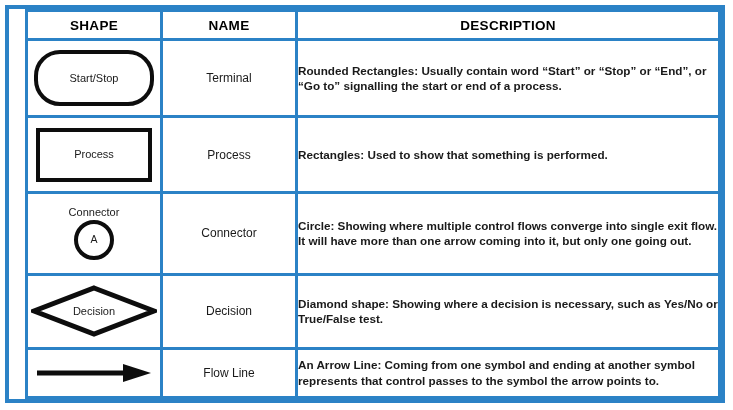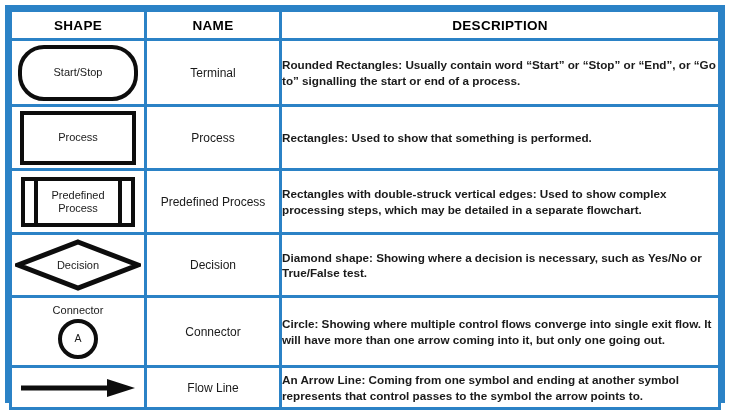--- a/index.html
+++ b/index.html
@@ -16,20 +16,21 @@
 
   #flowchart-legend {
     position: absolute;
     left: 5px;
     top: 5px;
     width: 720px;
     height: 398px;
     box-sizing: border-box;
     border: 4px solid #2b82c6;
     background: #ffffff;
+    padding-left: 16px;
   }
 
   .legend-table {
     width: 100%;
     height: 100%;
     border-collapse: collapse;
     table-layout: fixed;
   }
 
   .legend-table col.col-shape { width: 135px; }
@@ -227,61 +228,49 @@
           <div class="shape-wrap">
             <div class="shape-process">
               <span class="shape-label">Process</span>
             </div>
           </div>
         </td>
         <td class="name-cell">Process</td>
         <td class="desc-cell">Rectangles: Used to show that something is performed.</td>
       </tr>
 
-      <tr style="height:64px;">
-        <td class="shape-cell">
-          <div class="shape-wrap">
-            <div class="shape-predef">
-              <span class="shape-label">Predefined
-Process</span>
-            </div>
-          </div>
-        </td>
-        <td class="name-cell">Predefined Process</td>
-        <td class="desc-cell">Rectangles with double-struck vertical edges: Used to show complex processing steps, which may be detailed in a separate flowchart.</td>
+
+      <tr style="height:70px;">
+        <td class="shape-cell">
+          <div class="shape-wrap">
+            <div class="shape-connector">
+              <span class="connector-caption">Connector</span>
+              <span class="connector-circle">A</span>
+            </div>
+          </div>
+        </td>
+        <td class="name-cell">Connector</td>
+        <td class="desc-cell">Circle: Showing where multiple control flows converge into single exit flow. It will have more than one arrow coming into it, but only one going out.</td>
       </tr>
 
       <tr style="height:63px;">
         <td class="shape-cell">
           <div class="shape-wrap">
             <div class="shape-decision">
               <svg width="126" height="52" viewBox="0 0 126 52" aria-hidden="true">
                 <polygon points="63,3 123,26 63,49 3,26" fill="#ffffff" stroke="#0d0d0d" stroke-width="5" stroke-linejoin="miter"></polygon>
               </svg>
               <span class="shape-label">Decision</span>
             </div>
           </div>
         </td>
         <td class="name-cell">Decision</td>
         <td class="desc-cell">Diamond shape: Showing where a decision is necessary, such as Yes/No or True/False test.</td>
       </tr>
 
-      <tr style="height:70px;">
-        <td class="shape-cell">
-          <div class="shape-wrap">
-            <div class="shape-connector">
-              <span class="connector-caption">Connector</span>
-              <span class="connector-circle">A</span>
-            </div>
-          </div>
-        </td>
-        <td class="name-cell">Connector</td>
-        <td class="desc-cell">Circle: Showing where multiple control flows converge into single exit flow. It will have more than one arrow coming into it, but only one going out.</td>
-      </tr>
-
       <tr style="height:42px;margin-top:32px;">
         <td class="shape-cell">
           <div class="shape-wrap">
             <div class="shape-flowline">
               <svg width="118" height="22" viewBox="0 0 118 22" aria-hidden="true">
                 <line x1="2" y1="11" x2="92" y2="11" stroke="#0d0d0d" stroke-width="5"></line>
                 <polygon points="88,2 116,11 88,20" fill="#0d0d0d"></polygon>
               </svg>
             </div>
           </div>

